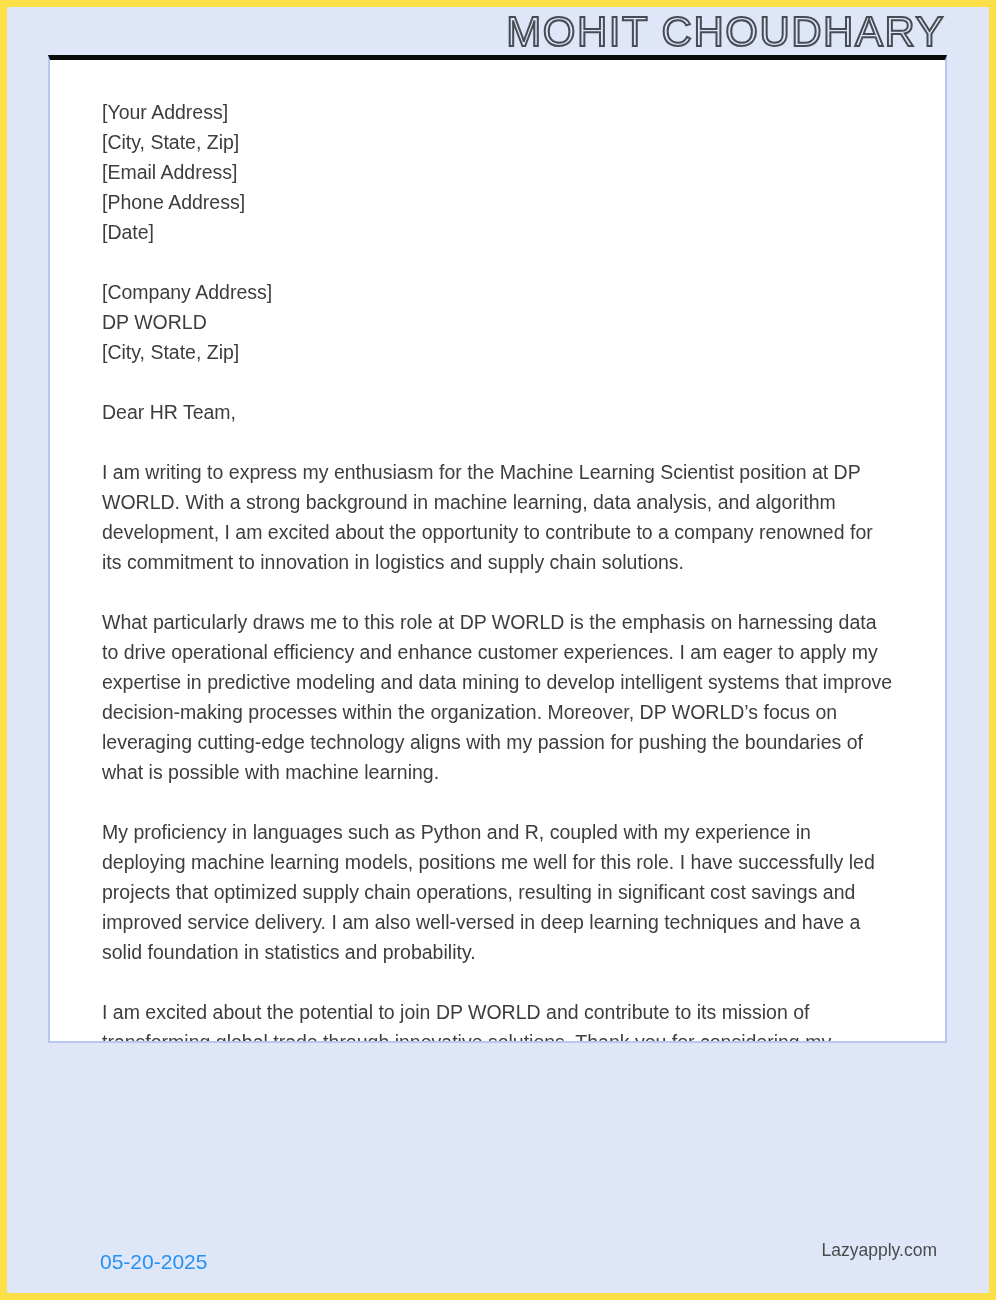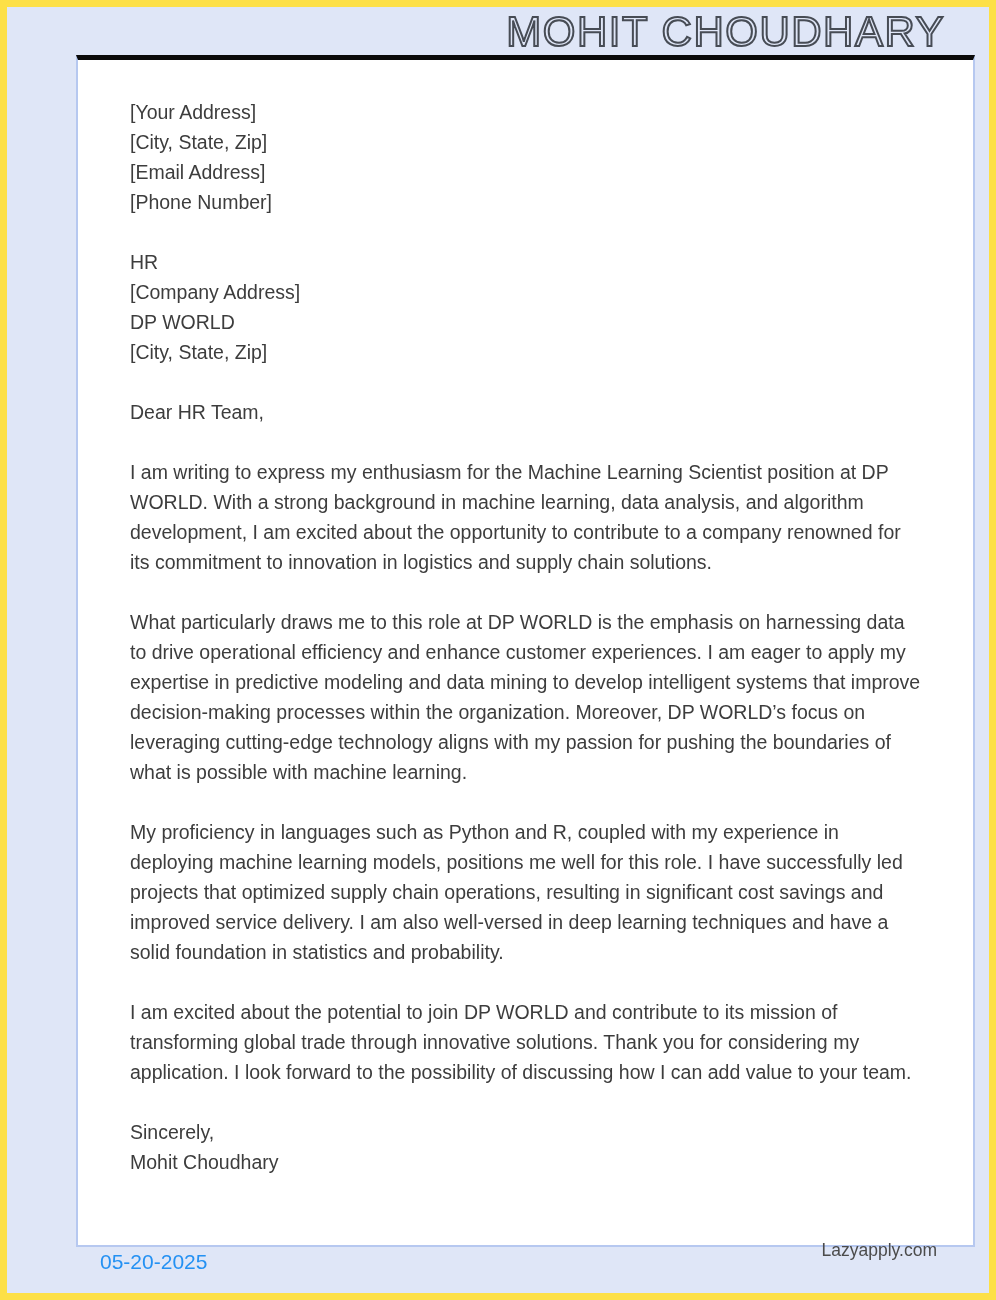--- a/index.html
+++ b/index.html
@@ -23,28 +23,27 @@
     font-weight: 400;
     letter-spacing: 1.5px;
     white-space: nowrap;
     color: #474c55;
     -webkit-text-fill-color: transparent;
     -webkit-text-stroke: 2px #474c55;
   }
   .paper {
     position: absolute;
     left: 41px; top: 48px;
-    width: 899px; height: 1192px;
+    width: 899px; height: 988px;
     box-sizing: border-box;
     background: #ffffff;
     border: 2px solid #b6c8f0;
     border-top: 5px solid #0a0a0a;
     padding: 37px 52px 0 52px;
     overflow: hidden;
-    margin-left: 28px;
   }
   .line, .para {
     font-size: 19.5px;
     line-height: 30px;
     font-weight: 300;
     color: #3d3d3d;
   }
   .para { margin: 30px 0 0 0; }
   .block-gap { height: 30px; }
   .footer-date {
@@ -71,27 +70,27 @@
   <div class="canvas">
 
     <div class="header-name">MOHIT CHOUDHARY</div>
 
     <div class="paper">
 
       <div>
         <div class="line">[Your Address]</div>
         <div class="line">[City, State, Zip]</div>
         <div class="line">[Email Address]</div>
-        <div class="line">[Phone Number]</div>
+        <div class="line">[Phone Address]</div>
+        <div class="line">[Date]</div>
       </div>
 
       <div class="block-gap"></div>
 
       <div>
-        <div class="line">HR</div>
         <div class="line">[Company Address]</div>
         <div class="line">DP WORLD</div>
         <div class="line">[City, State, Zip]</div>
       </div>
 
       <div class="block-gap"></div>
 
       <div class="line">Dear HR Team,</div>
 
       <p class="para">I am writing to express my enthusiasm for the Machine Learning Scientist position at DP WORLD. With a strong background in machine learning, data analysis, and algorithm development, I am excited about the opportunity to contribute to a company renowned for its commitment to innovation in logistics and supply chain solutions.</p>

